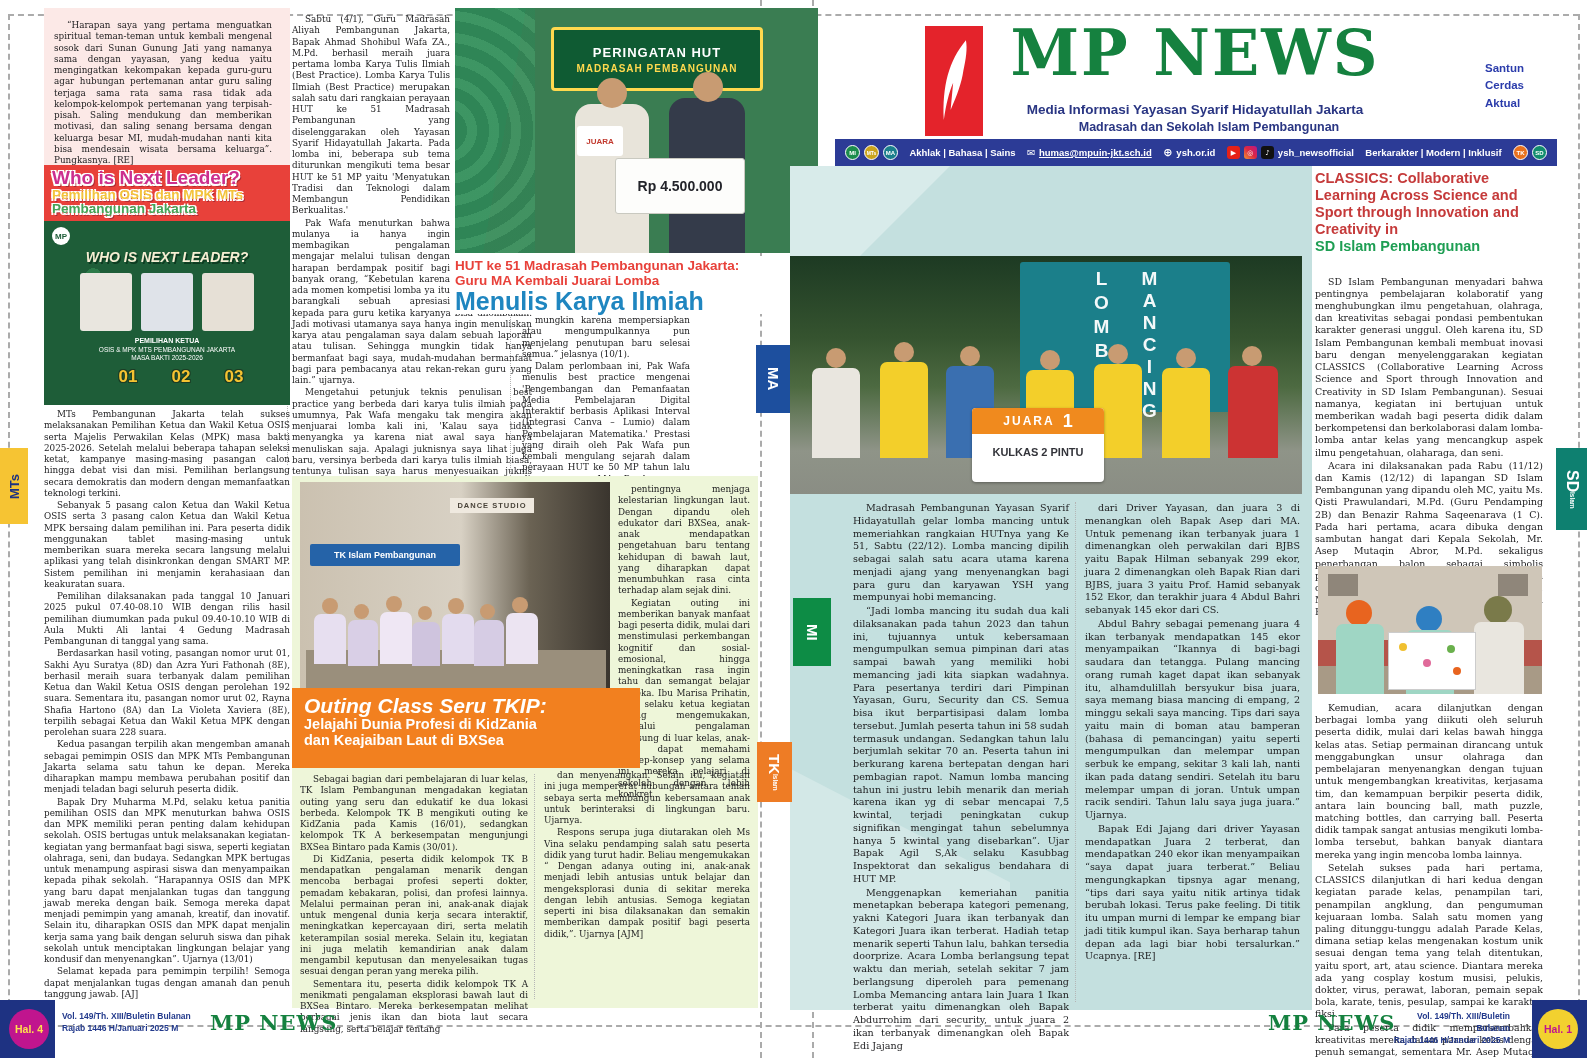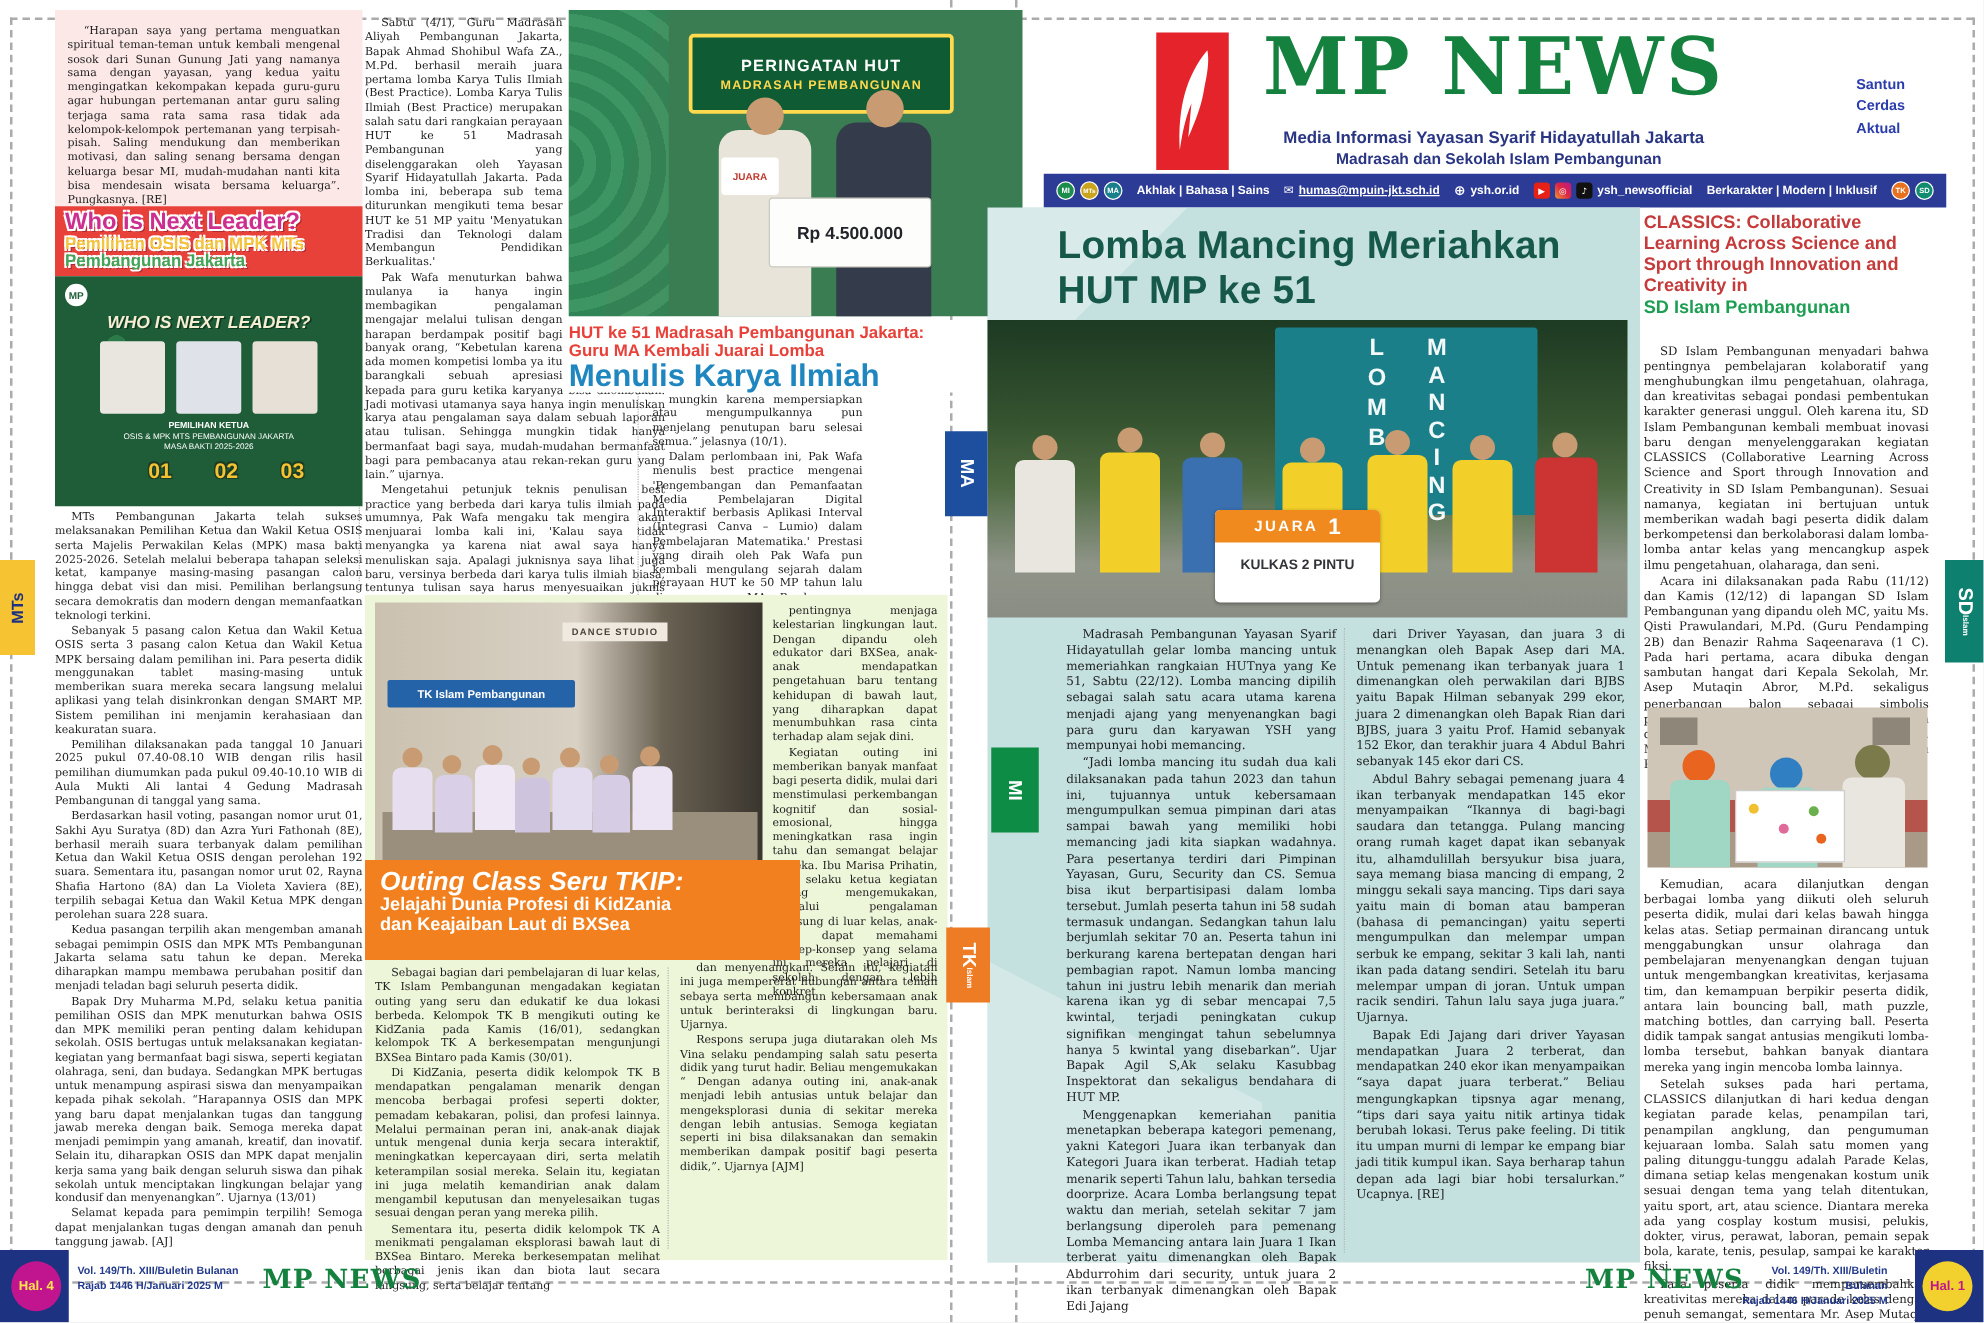--- a/index.html
+++ b/index.html
@@ -169,21 +169,21 @@
 
   <div class="abs" style="left:835px;top:20px;width:722px;height:119px;background:#fff">
     <div class="abs" style="left:90px;top:6px;width:58px;height:110px;background:#e4232b;display:flex;align-items:center;justify-content:center">
       <svg width="34" height="86" viewBox="0 0 40 100">
         <path d="M34 2 C14 26 6 56 8 96 C11 76 14 64 19 52 L16 84 C24 66 29 52 31 38 C34 24 36 12 34 2 Z" fill="#ffffff"></path>
       </svg>
     </div>
     <div class="abs b" style="left:150px;top:0px;width:420px;text-align:center;font-family:'DejaVu Serif',serif;font-size:62px;
                 line-height:1.1;color:#15813f;letter-spacing:2px;transform:scaleY(1.02)">MP NEWS</div>
     <div class="abs b sans" style="left:150px;top:82px;width:420px;text-align:center;font-size:13.5px;color:#2a3683">Media Informasi Yayasan Syarif Hidayatullah Jakarta</div>
-    <div class="abs b sans" style="left:154px;top:100px;width:420px;text-align:center;font-size:12.5px;color:#2a3683">Madrasah dan Sekolah Islam Pembangunan</div>
+    <div class="abs b sans" style="left:164px;top:100px;width:420px;text-align:center;font-size:12.5px;color:#2a3683">Madrasah dan Sekolah Islam Pembangunan</div>
     <div class="abs b sans" style="left:650px;top:40px;width:60px;text-align:left;font-size:11.5px;color:#2b3cab;line-height:1.5">
       <div>Santun</div>
       <div>Cerdas</div>
       <div>Aktual</div>
     </div>
   </div>
 
   <div class="abs" style="left:835px;top:139px;width:722px;height:27px;background:#2c3b96;display:flex;align-items:center;
               justify-content:space-between;padding:0 10px;box-sizing:border-box">
     <div class="navitem">
@@ -210,24 +210,20 @@
     <div class="navitem">
       <span class="cbadge" style="background:#e8711f">TK</span>
       <span class="cbadge" style="background:#128c6e">SD</span>
     </div>
   </div>
 
   <div class="abs" style="left:790px;top:166px;width:522px;height:844px;background:#c4e0df">
     <div class="abs" style="left:0;top:0;width:160px;height:160px;background:rgba(255,255,255,.35);clip-path:polygon(0 0,100% 0,0 100%)"></div>
     <div class="abs" style="left:0;top:560px;width:220px;height:284px;background:rgba(255,255,255,.25);clip-path:polygon(0 15%,100% 55%,100% 100%,0 100%)"></div>
 
-    <div class="abs b sans" style="left:56px;top:12px;width:460px;color:#16584a;font-size:31px;line-height:1.16;letter-spacing:.2px">
-      <div>Lomba Mancing Meriahkan</div>
-      <div>HUT MP ke 51</div>
-    </div>
 
     <div class="photo sans" style="left:0;top:90px;width:512px;height:238px;background:linear-gradient(180deg,#1d3a23 0%,#35532f 34%,#4d6a41 55%,#8f9488 82%,#8a8d84 100%)">
       <div class="abs" style="left:230px;top:6px;width:210px;height:150px;background:#1b7f8a;border-radius:3px;display:flex;gap:26px;
                   justify-content:center;padding-top:6px;box-sizing:border-box">
         <div class="b" style="writing-mode:vertical-rl;text-orientation:upright;color:#fff;font-size:19px;letter-spacing:3px;opacity:.95">LOMBA</div>
         <div class="b" style="writing-mode:vertical-rl;text-orientation:upright;color:#fff;font-size:19px;letter-spacing:1px;opacity:.95">MANCING</div>
       </div>
       <div>
         <div class="phead" style="left:36px;top:92px;width:20px;height:20px"></div>
         <div class="pbody" style="left:22px;top:112px;width:48px;height:90px;background:#e9e6df"></div>

